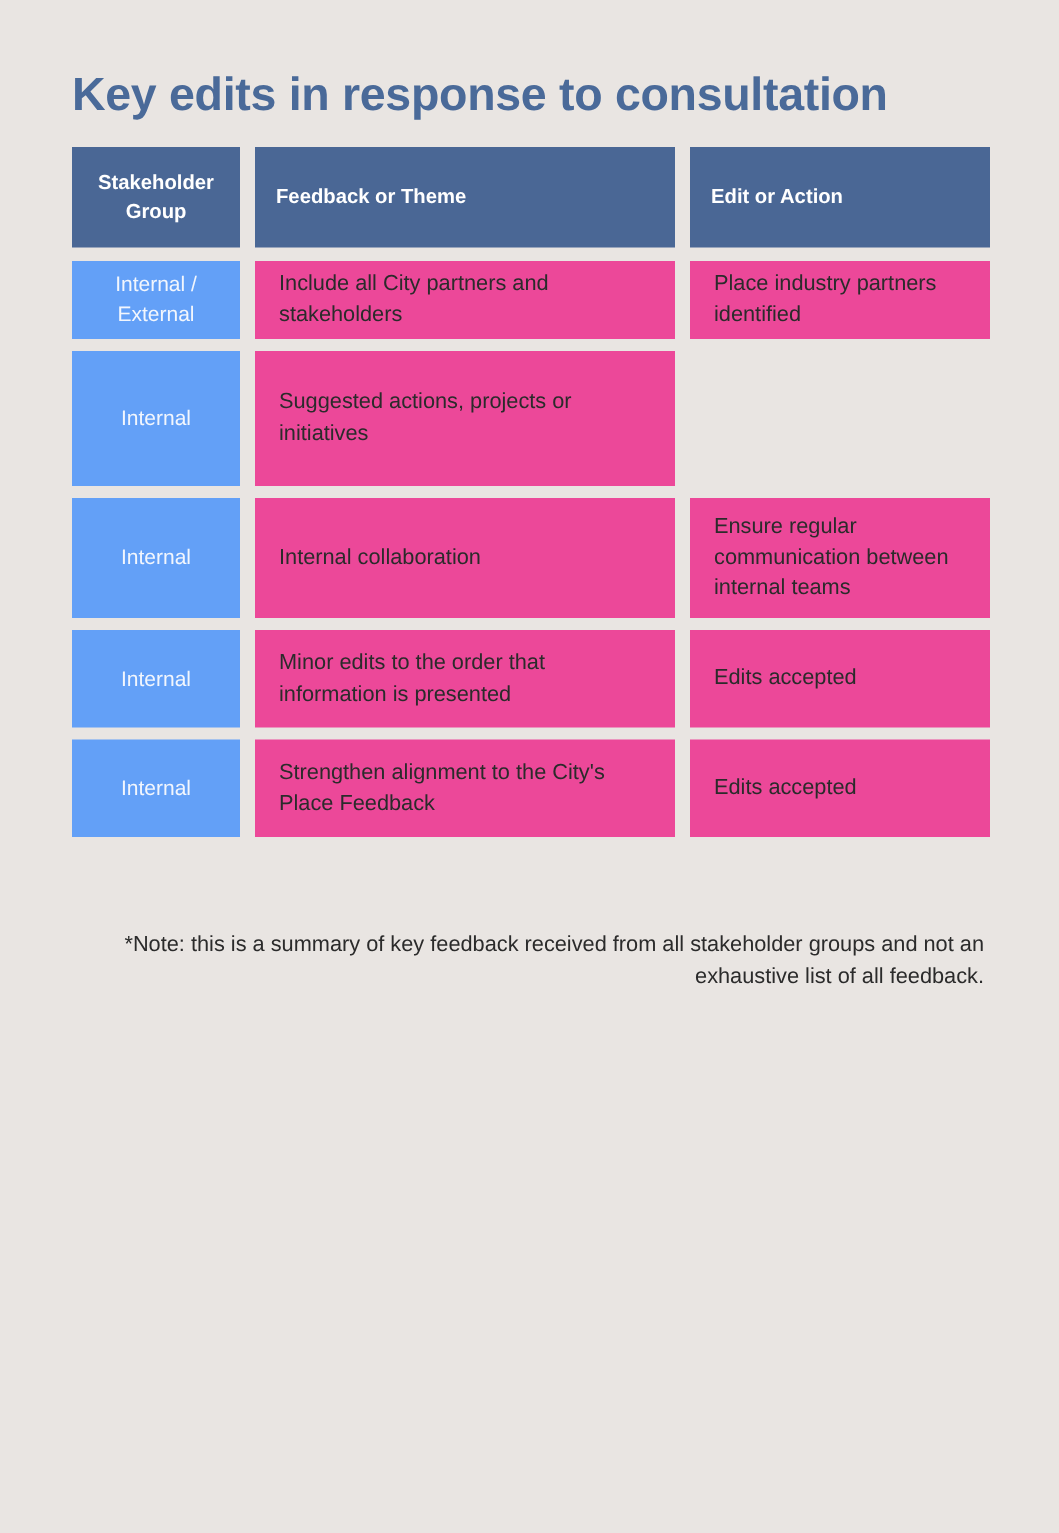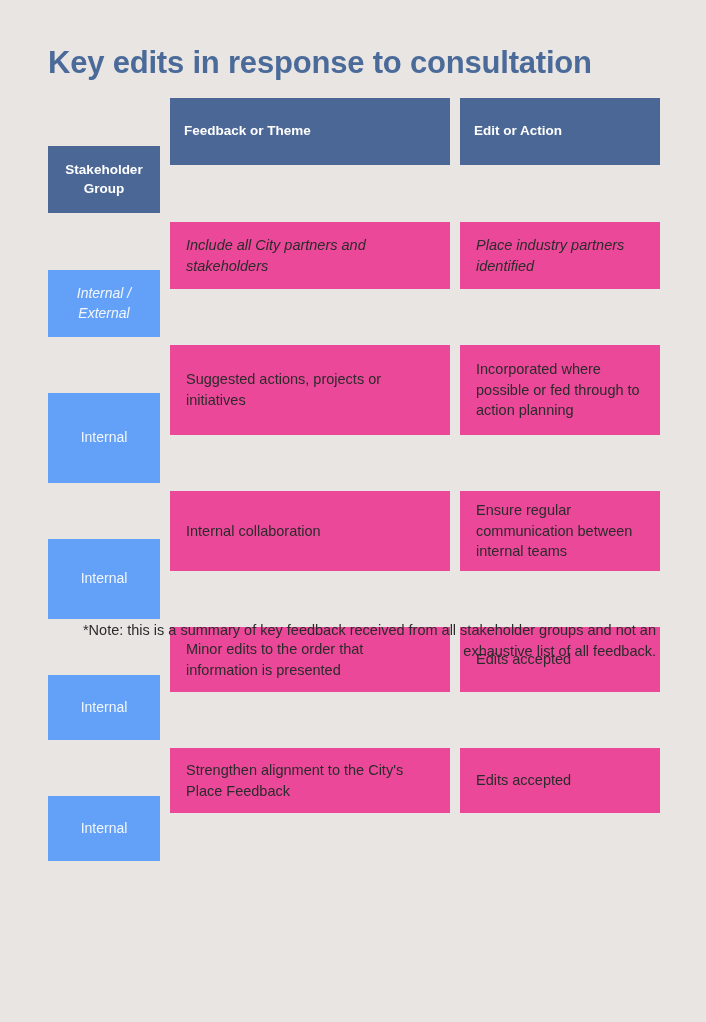--- a/index.html
+++ b/index.html
@@ -45,21 +45,21 @@
     display: flex;
     width: 100%;
   }
 
   .cell {
     box-sizing: border-box;
     display: flex;
     align-items: center;
   }
 
-  .col-1 { width: 112px; flex: 0 0 112px; margin-top: 48px; }
+  .col-1 { width: 112px; flex: 0 0 112px; }
   .gap-1 { width: 10px; flex: 0 0 10px; }
   .col-2 { width: 280px; flex: 0 0 280px; }
   .gap-2 { width: 10px; flex: 0 0 10px; }
   .col-3 { width: 200px; flex: 0 0 200px; }
 
   
   .header-row { margin-bottom: 9px; }
 
   .header-cell {
     background: #4a6795;
@@ -98,21 +98,21 @@
     background: #ec4899;
     color: #2b2b2b;
     font-size: 14.5px;
     line-height: 1.42;
     padding: 0 16px;
     justify-content: flex-start;
     text-align: left;
   }
 
   
-  .h1 .cell { height: 67px; font-style: italic; }
+  .h1 .cell { height: 52px; }
   .h2 .cell { height: 90px; }
   .h3 .cell { height: 80px; }
   .h4 .cell { height: 65px; }
   .h5 .cell { height: 65px; }
 
   .note {
     position: absolute;
     left: 48px;
     top: 620px;
     width: 608px;
@@ -145,21 +145,20 @@
       <div class="cell text-cell col-2">Include all City partners and stakeholders</div>
       <div class="gap-2"></div>
       <div class="cell text-cell col-3">Place industry partners identified</div>
     </div>
 
     <div class="row body-row h2">
       <div class="cell group-cell col-1">Internal</div>
       <div class="gap-1"></div>
       <div class="cell text-cell col-2">Suggested actions, projects or initiatives</div>
       <div class="gap-2"></div>
-      <div class="cell text-cell col-3">Incorporated where possible or fed through to action planning</div>
     </div>
 
     <div class="row body-row h3">
       <div class="cell group-cell col-1">Internal</div>
       <div class="gap-1"></div>
       <div class="cell text-cell col-2">Internal collaboration</div>
       <div class="gap-2"></div>
       <div class="cell text-cell col-3">Ensure regular communication between internal teams</div>
     </div>
 

